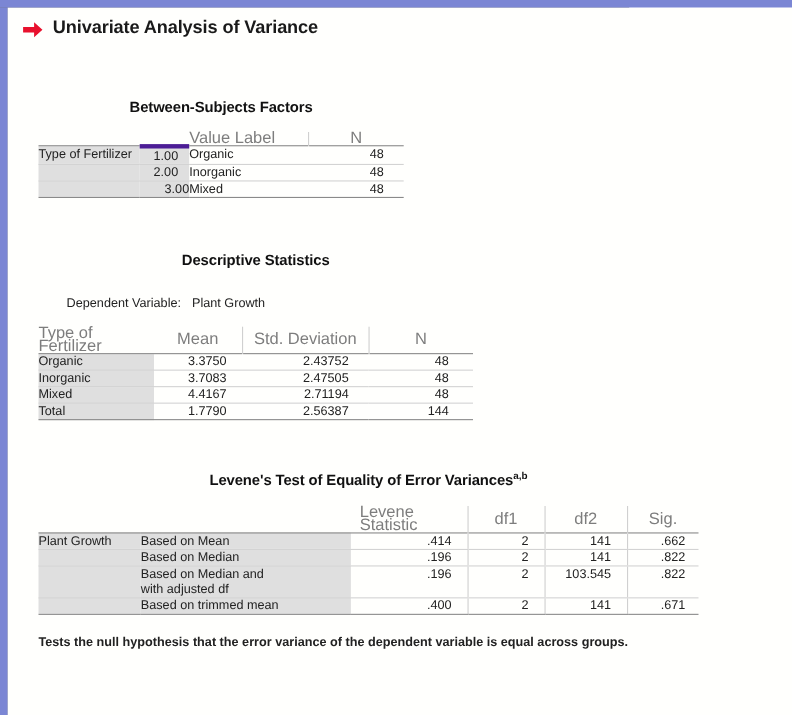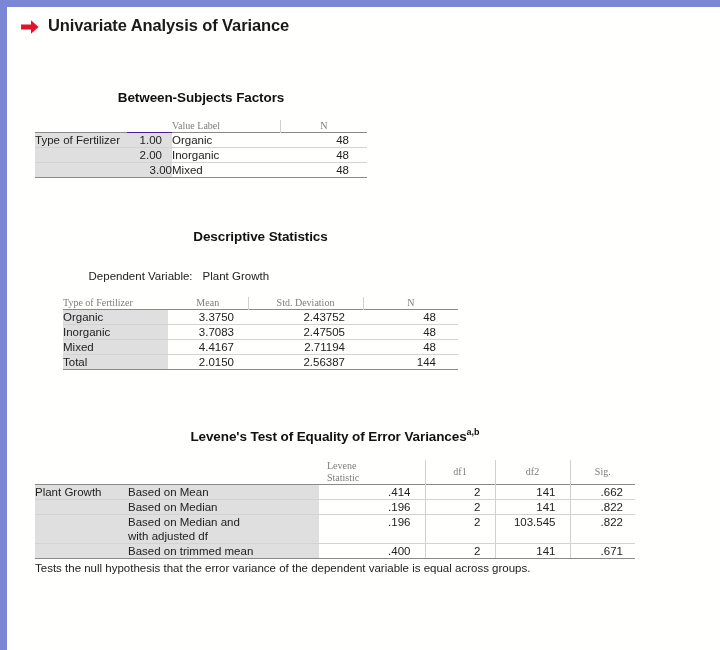--- a/index.html
+++ b/index.html
@@ -91,42 +91,42 @@
     table-layout: fixed;
   }
   table.spss td, table.spss th {
     padding: 0;
     font-weight: normal;
     vertical-align: middle;
     background: transparent;
   }
   .ch {             
     color: #7d7d7d;
-    font-size: 10px;
+    font-size: 15px;
     text-align: center;
     padding: 2px 6px 3px 6px;
     vertical-align: bottom;
     line-height: 12px;
-    font-family: Liberation Serif, serif;
   }
   .ch.left { text-align: left; }
   .grey { background: #dfdfdf !important; }
   .cell {
     padding: 4px 7px 5px 7px;
     line-height: 14px;
   }
   .num { text-align: right; }
   .rowline { border-bottom: 1px solid #d3d3d3; }
   .botline { border-bottom: 1px solid #8a8a8a; }
   .vline { border-left: 1px solid #d0d0d0; }
   .footnote {
     font-size: 11.5px;
     color: #222;
     line-height: 15px;
-    padding-top: 2px;
+    padding-top: 18px;
+    font-weight: bold;
   }
 </style>
 </head>
 <body>
 
 <div id="page">
 
   <div class="band-top"></div>
   <div class="band-left"></div>
 
@@ -155,21 +155,21 @@
         <tbody>
           <tr>
             <td class="ch"></td>
             <td class="ch"></td>
             <td class="ch left">Value Label</td>
             <td class="ch vline">N</td>
           </tr>
 
           <tr>
             <td class="cell grey rowline" style="border-top:1px solid #8a8a8a;" rowspan="1">Type of Fertilizer</td>
-            <td class="cell grey rowline num" style="border-top:1px solid #4c1d95; padding-right:10px;">1.00</td>
+            <td class="cell grey rowline num" style="border-top:4px solid #4c1d95; padding-right:10px;">1.00</td>
             <td class="cell rowline" style="border-top:1px solid #8a8a8a;">Organic</td>
             <td class="cell rowline num" style="border-top:1px solid #8a8a8a; padding-right:18px;">48</td>
           </tr>
 
           <tr>
             <td class="cell grey rowline"></td>
             <td class="cell grey rowline num" style="padding-right:10px;">2.00</td>
             <td class="cell rowline">Inorganic</td>
             <td class="cell rowline num" style="padding-right:18px;">48</td>
           </tr>
@@ -177,21 +177,21 @@
           <tr>
             <td class="cell grey botline"></td>
             <td class="cell grey botline num" style="">3.00</td>
             <td class="cell botline">Mixed</td>
             <td class="cell botline num" style="padding-right:18px;">48</td>
           </tr>
         </tbody>
       </table>
     </div>
 
-    <div class="tbl-block" style="left:28px; top:222px; width:420px;margin-left:28px;">
+    <div class="tbl-block" style="left:28px; top:222px; width:420px;">
 
       <div class="tbl-title" style="width:395px;">Descriptive Statistics</div>
 
       <div class="subcaption" style="margin-top:14px;">
         <span>Dependent Variable:</span><span style="display:inline-block;width:10px"></span><span>Plant Growth</span>
       </div>
 
       <table class="spss" style="width:395px;">
         <colgroup>
           <col style="width:105px">
@@ -223,21 +223,21 @@
 
           <tr>
             <td class="cell grey rowline">Mixed</td>
             <td class="cell rowline num" style="padding-right:14px;">4.4167</td>
             <td class="cell rowline num" style="padding-right:18px;">2.71194</td>
             <td class="cell rowline num" style="padding-right:22px;">48</td>
           </tr>
 
           <tr>
             <td class="cell grey botline">Total</td>
-            <td class="cell botline num" style="padding-right:14px;">2.0150</td>
+            <td class="cell botline num" style="padding-right:14px;">1.7790</td>
             <td class="cell botline num" style="padding-right:18px;">2.56387</td>
             <td class="cell botline num" style="padding-right:22px;">144</td>
           </tr>
         </tbody>
       </table>
     </div>
 
     <div class="tbl-block" style="left:28px; top:420px; width:620px;">
 
       <div class="tbl-title" style="width:600px;"><span>Levene's Test of Equality of Error Variances</span><sup>a,b</sup></div>

